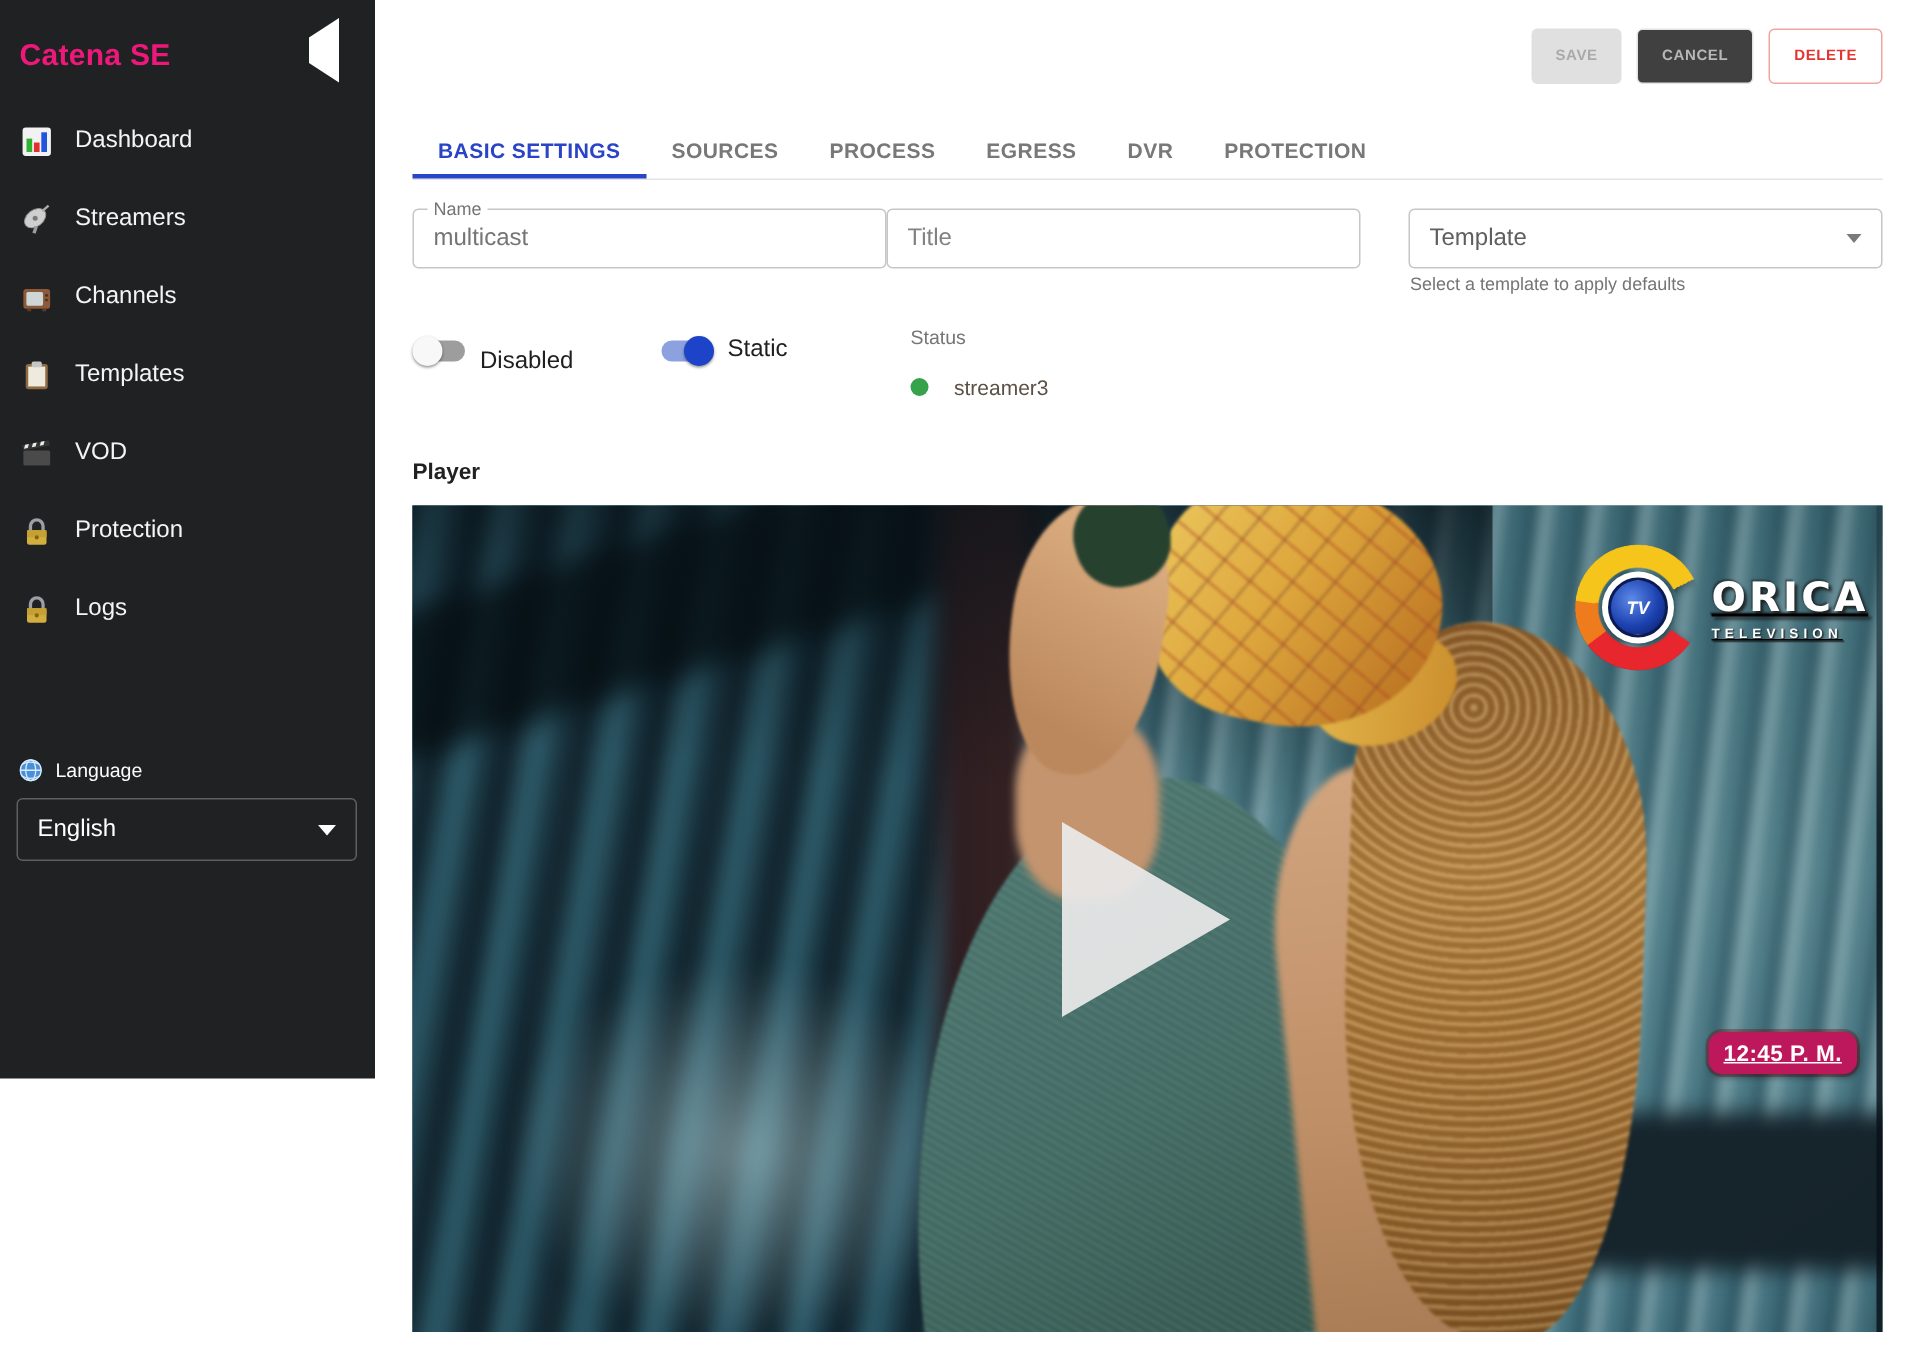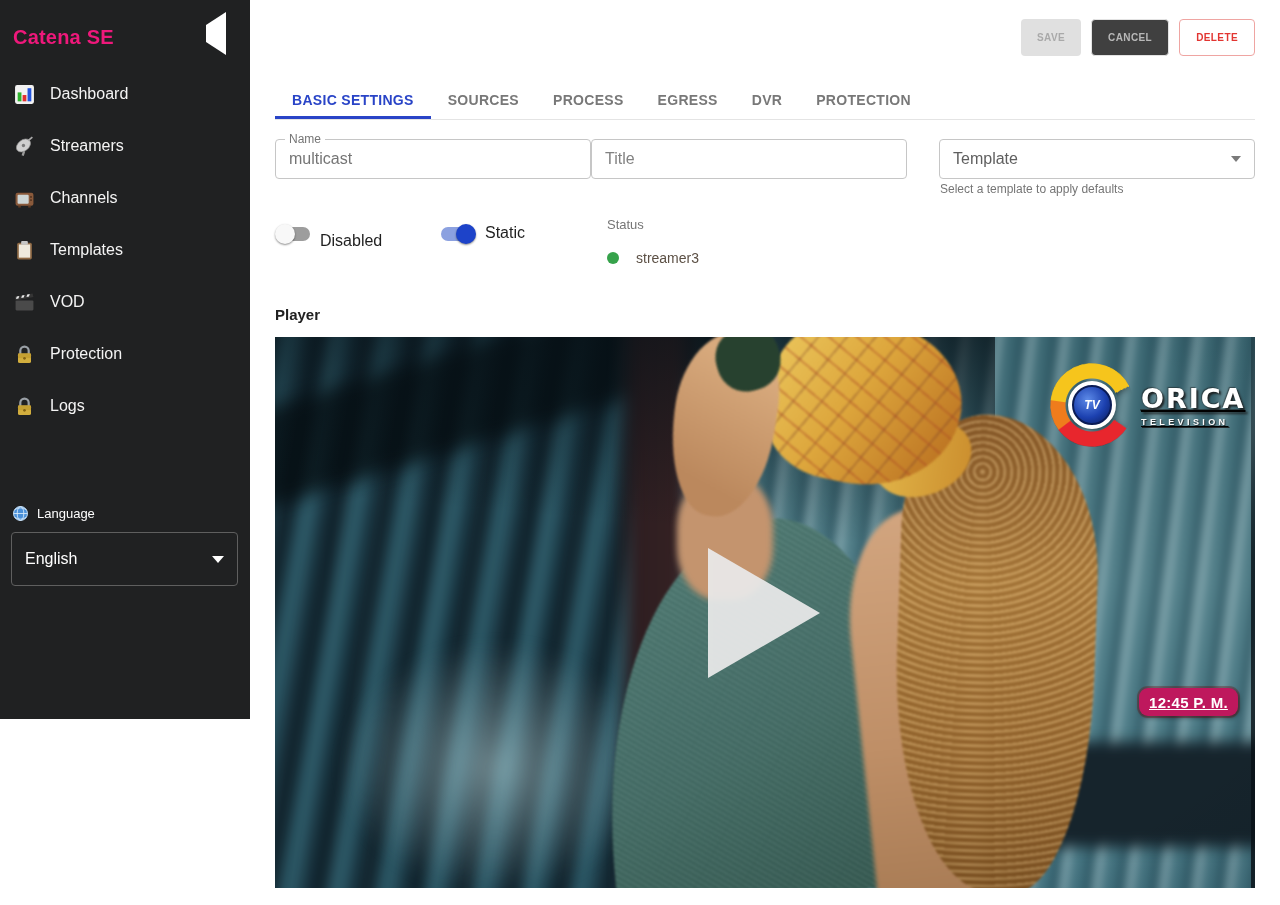--- a/index.html
+++ b/index.html
@@ -15,21 +15,21 @@
   .tri-left { width:0; height:0; border-top:13px solid transparent; border-bottom:13px solid transparent; border-right:20px solid #fff; }
   .nav { position:absolute; left:0; top:68px; width:264px; }
   .nav-item { display:flex; align-items:center; height:52px; padding-left:13px; cursor:pointer; }
   .nav-item .icon { width:22px; height:22px; display:flex; align-items:center; justify-content:center; flex:none; }
   .nav-item .icon svg { width:21px; height:21px; }
   .nav-item .lbl { margin-left:15px; font-size:16px; color:#f4f4f4; }
   .lang { position:absolute; left:0; top:505px; width:250px; }
   .lang-label-row { display:flex; align-items:center; gap:8px; padding-left:12px; }
   .lang-label-row svg { width:17px; height:17px; }
   .lang-label { font-size:13px; color:#fdfdfd; }
-  .lang-select { position:absolute; left:11px; top:27px; width:227px; height:54px; border:1px solid #5f5f5f; border-radius:4px; display:flex; align-items:center; justify-content:space-between; padding:0 13px; cursor:pointer; }
+  .lang-select { position:absolute; left:11px; top:27px; width:227px; height:42px; border:1px solid #5f5f5f; border-radius:4px; display:flex; align-items:center; justify-content:space-between; padding:0 13px; cursor:pointer; }
   .lang-select .val { font-size:16px; color:#fff; }
   .caret-down { width:0; height:0; border-left:6px solid transparent; border-right:6px solid transparent; border-top:7px solid #fff; }
 
   
   .main { position:absolute; left:250px; top:0; width:1030px; height:905px; background:#fff; }
   .page-title { position:absolute; left:25px; top:17px; font-size:30px; white-space:nowrap; }
   .crumb { color:#1d19e2; text-decoration:none; cursor:pointer; }
   .title-name { color:#272727; margin-left:12px; }
   .actions { position:absolute; top:19px; right:25px; display:flex; gap:10px; }
   .btn { height:37px; padding:0 16px; border-radius:4px; font-size:10px; font-weight:bold; letter-spacing:0.4px; font-family:"Liberation Sans",sans-serif; cursor:pointer; }

